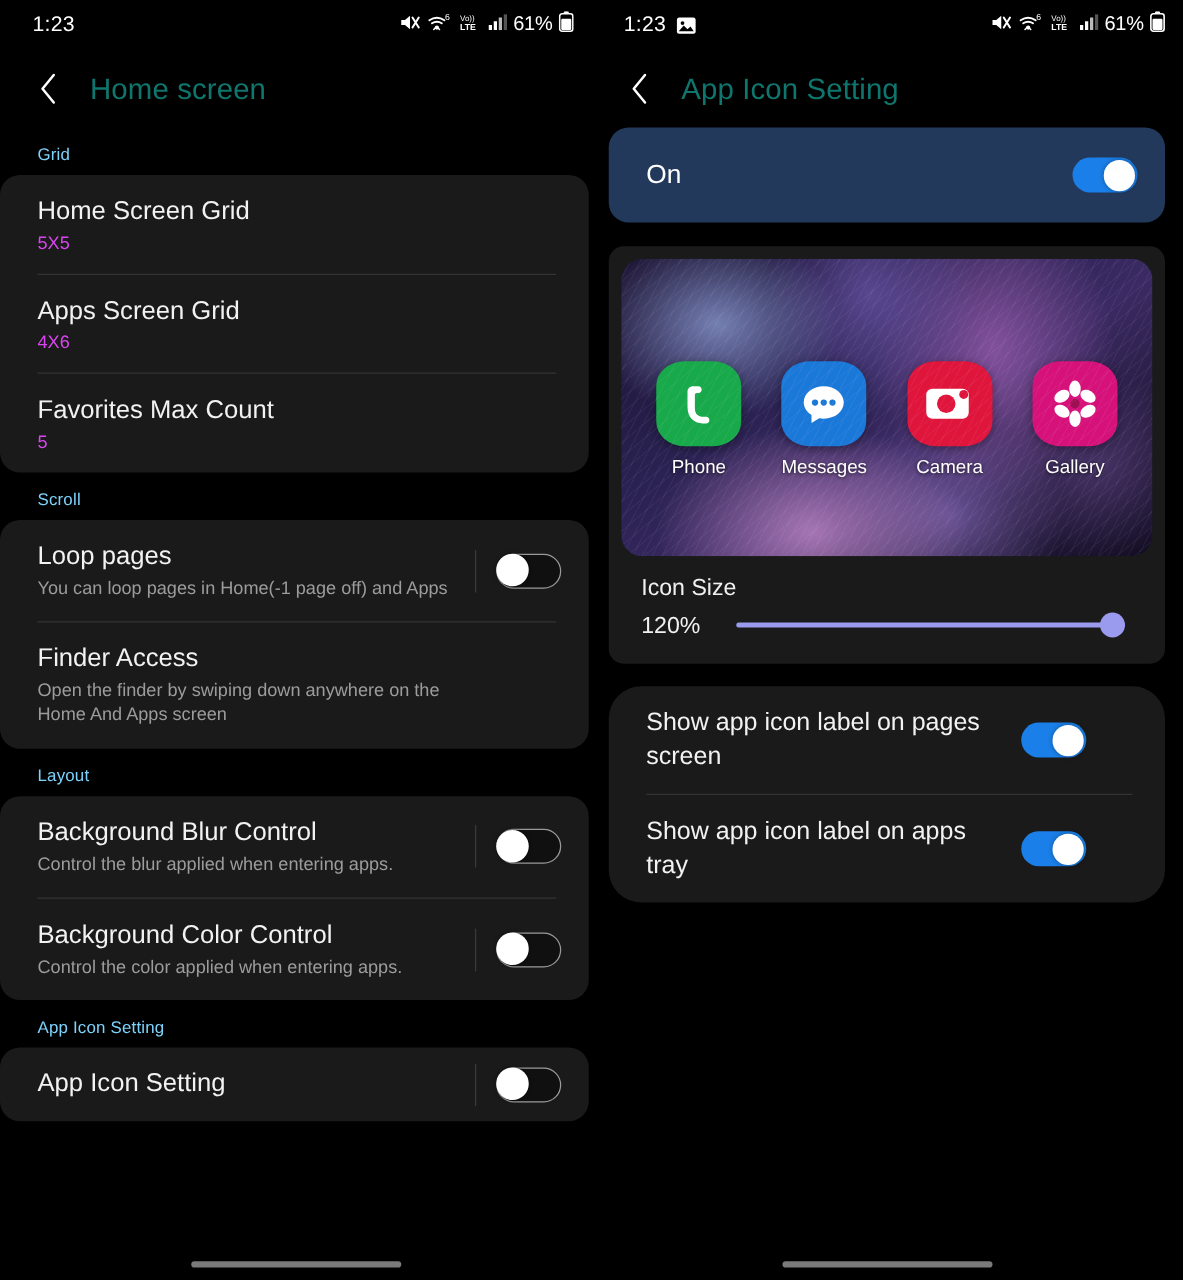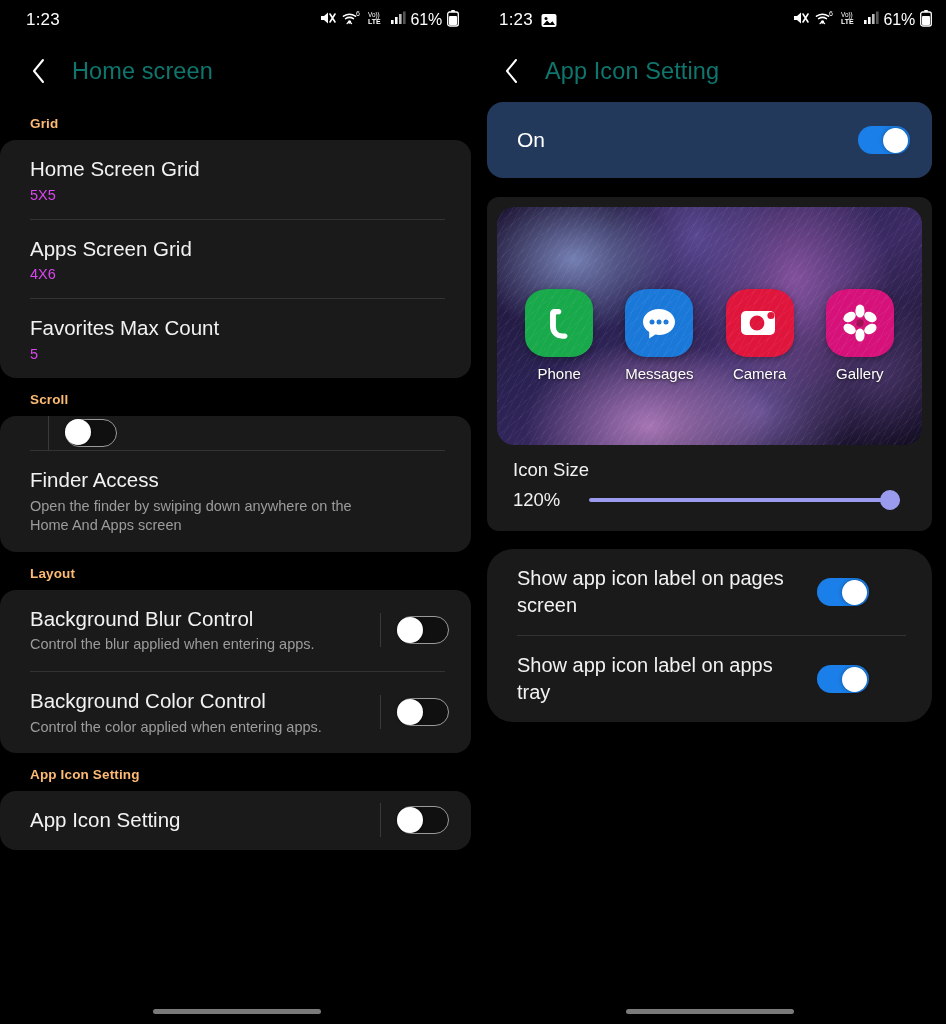--- a/index.html
+++ b/index.html
@@ -22,21 +22,21 @@
   .sb-right { margin-left:auto; display:flex; align-items:center; gap:5px; }
   .sb-batt-text { font-size:16px; font-weight:400; letter-spacing:-.2px; }
 
   
   .appbar { height:62px; display:flex; align-items:center; padding-left:26px; }
   .back-icon { width:26px; height:26px; display:inline-flex; align-items:center; justify-content:center; }
   .appbar-title { color:#0f766e; font-size:23.5px; margin-left:20px; letter-spacing:.1px; }
 
   
   .section-head {
-    color:#fdba74; font-size:13.5px; font-weight:700;
+    color:#7dd3fc; font-size:13.5px; font-weight:400;
     padding:14px 0 9px 30px; letter-spacing:.15px;
   }
   .card {
     background:#1a1a1a; border-radius:16px;
     margin:0 2px 0 0; width:471px;
     overflow:hidden;
   }
   .row { position:relative; display:flex; align-items:center; padding:0 22px 0 30px; }
   .row-texts { flex:1 1 auto; padding:16px 0 16px 0; min-width:0; }
   .row-title { color:#f2f2f2; font-size:20.5px; font-weight:400; line-height:1.3; }
@@ -189,20 +189,24 @@
           <div class="row">
             <div class="row-texts">
               <div class="row-title">Favorites Max Count</div>
               <div class="row-value">5</div>
             </div>
           </div>
         </div>
         <div class="section-head">Scroll</div>
         <div class="card">
           <div class="row">
+            <div class="row-texts">
+              <div class="row-title">Loop pages</div>
+              <div class="row-sub">You can loop pages in Home(-1 page off) and Apps</div>
+            </div>
             <div class="tgl-wrap">
               <div class="vbar"></div>
               <div class="toggle off">
                 <span class="knob"></span>
               </div>
             </div>
           </div>
           <div class="divider"></div>
           <div class="row">
             <div class="row-texts">

